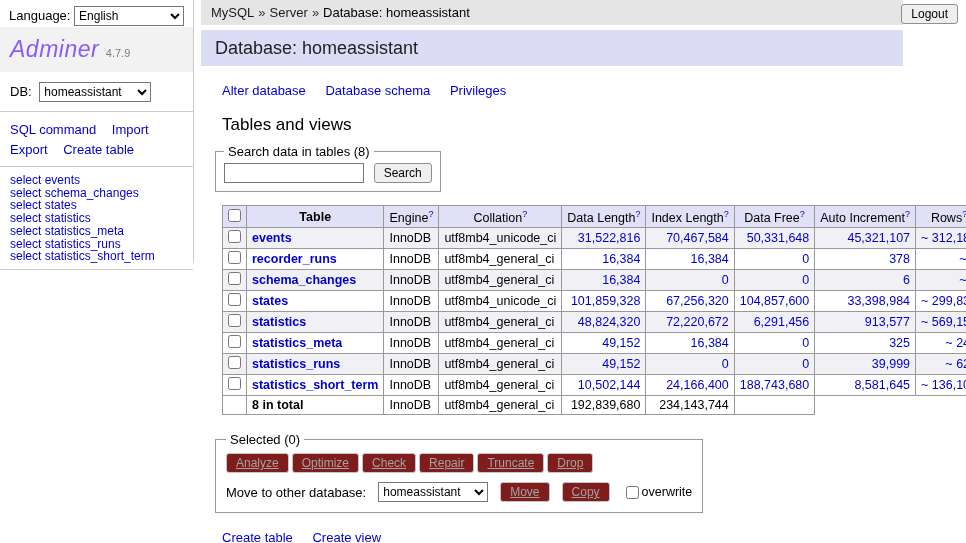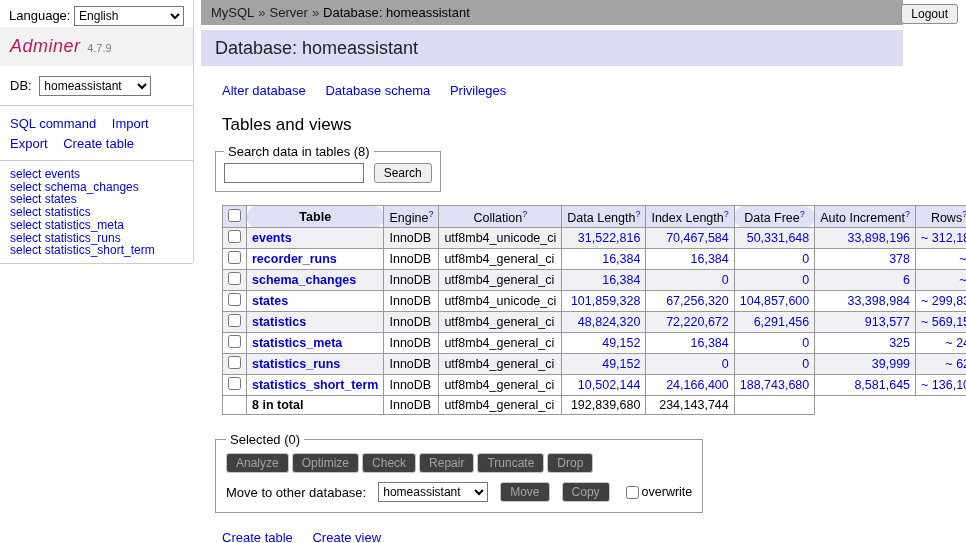--- a/index.html
+++ b/index.html
@@ -16,41 +16,41 @@
 
   button {
     font: 12px "Liberation Sans", sans-serif;
     padding: 2px 9px;
     background: #efefef;
     border: 1px solid #8f8f8f;
     border-radius: 3px;
     color: #000;
     cursor: pointer;
   }
-  button:disabled { color: #a3a3a3; border-color: #c5c5c5; background: #404040; cursor: default; }
+  button:disabled { color: #a3a3a3; border-color: #c5c5c5; background: #7f1d1d; cursor: default; text-decoration: underline; }
   select { font: 12px "Liberation Sans", sans-serif; height: 20px; border: 1px solid #767676; background: #fff; }
   input[type=text] { font: 12px "Liberation Sans", sans-serif; height: 20px; border: 1px solid #767676; padding: 1px 3px; }
 
   
   #lang { position: absolute; top: 6px; left: 9px; }
   #lang select { width: 110px; }
   #logout { position: absolute; top: 4px; right: 8px; }
   #breadcrumb {
     position: absolute; left: 201px; top: 0; width: 702px; height: 25px;
-    background: #a3a3a3; line-height: 25px; padding-left: 10px; font-size: 13px;
+    background: #e5e5e5; line-height: 25px; padding-left: 10px; font-size: 13px;
     white-space: nowrap;
   }
   #breadcrumb a { color: #1b1b1b; }
   #breadcrumb .sep { color: #333; margin: 0 4px; }
 
   
   #menu { position: absolute; left: 0; top: 27px; width: 193px; }
   #vline { position: absolute; left: 193px; top: 0; width: 1px; height: 262px; background: #ccc; }
   #logo-box { background: #f2f2f2; padding: 9px 10px; }
-  #logo-box .logo { font-size: 18px; color: #be185d; font-style: italic; letter-spacing: .5px; text-align: right; }
+  #logo-box .logo { font-size: 23px; color: #8b5cf6; font-style: italic; letter-spacing: .5px; text-align: right; }
   #logo-box .ver { font-size: 11px; color: #7c7c7c; margin-left: 3px; }
   .dbrow { padding: 10px 10px 9px; }
   .dbrow select { width: 112px; margin-left: 4px; }
   #menu hr { border: 0; border-top: 1px solid #ccc; }
   .mlinks { padding: 8px 10px 7px; line-height: 1.5; }
   .mlinks a { margin-right: 12px; }
   .tlist { padding: 7px 10px 6px; }
   .tlist a { display: block; font-size: 12px; line-height: 12.7px; white-space: nowrap; }
 
   
@@ -76,26 +76,26 @@
   #tables thead th.col-table { text-align: center; font-weight: bold; }
   #tables sup a { font-size: 9px; }
   #tables .check { width: 22px; text-align: center; }
   #tables .check input { margin: 0; }
   #tables .tname a { font-weight: bold; }
   #tables .num { text-align: right; }
   #tables tbody tr:nth-child(odd) { background: #f1f1f5; }
   #tables tfoot td { background: #fff; }
   #tables tfoot .total { font-weight: bold; }
   #tables tfoot .num { color: #000; }
-  th.col-table { width: 118px; border-radius: 10px; }
+  th.col-table { width: 118px; }
   th.col-engine { width: 44px; }
   th.col-collation { width: 100px; }
   th.col-data-length { width: 68px; }
   th.col-index-length { width: 72px; }
-  th.col-data-free { width: 62px; border-radius: 11px; }
+  th.col-data-free { width: 62px; }
   th.col-auto-increment { width: 78px; }
   th.col-rows { width: 56px; }
 
   
   #selected-fs { margin: 17px 0 0 14px; padding: 6px 10px 10px; }
   .btnrow button { margin-right: 3px; }
   .moverow { margin-top: 9px; display: flex; align-items: center; gap: 12px; font-size: 13px; }
   .moverow select { width: 110px; }
   .moverow label { display: inline-flex; align-items: center; gap: 3px; margin-left: 4px; font-size: 12.5px; }
 </style>
@@ -181,21 +181,21 @@
       </thead>
     <tbody>
         <tr>
           <td class="check"><input type="checkbox" style=""></td>
           <td class="tname"><a href="#">events</a></td>
           <td>InnoDB</td>
           <td>utf8mb4_unicode_ci</td>
           <td class="num"><a href="#">31,522,816</a></td>
           <td class="num"><a href="#">70,467,584</a></td>
           <td class="num"><a href="#">50,331,648</a></td>
-          <td class="num"><a href="#">33,898,196</a></td>
+          <td class="num"><a href="#">45,321,107</a></td>
           <td class="num"><a href="#">~ 312,180</a></td>
         </tr>
         <tr>
           <td class="check"><input type="checkbox" style=""></td>
           <td class="tname"><a href="#">recorder_runs</a></td>
           <td>InnoDB</td>
           <td>utf8mb4_general_ci</td>
           <td class="num"><a href="#">16,384</a></td>
           <td class="num"><a href="#">16,384</a></td>
           <td class="num"><a href="#">0</a></td>

